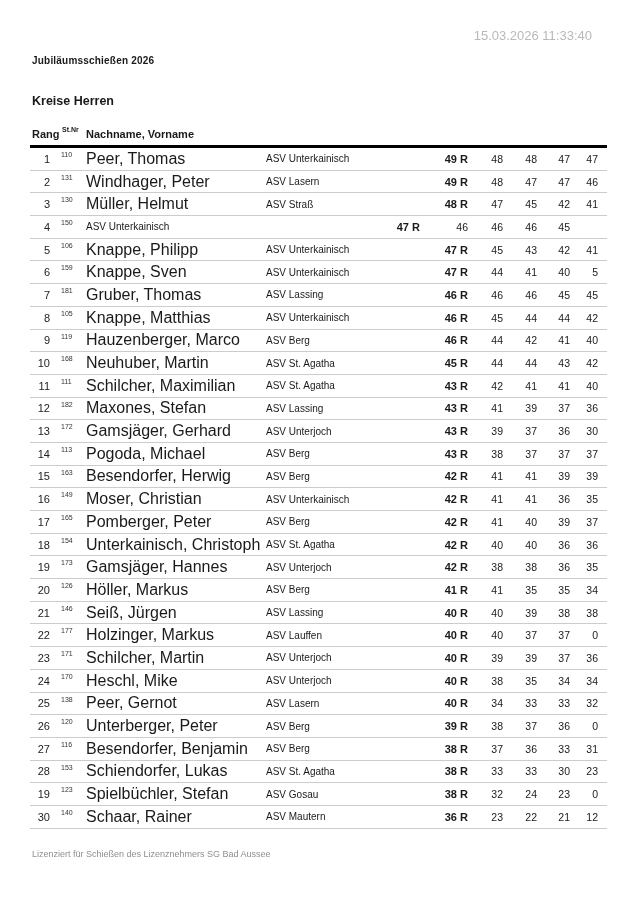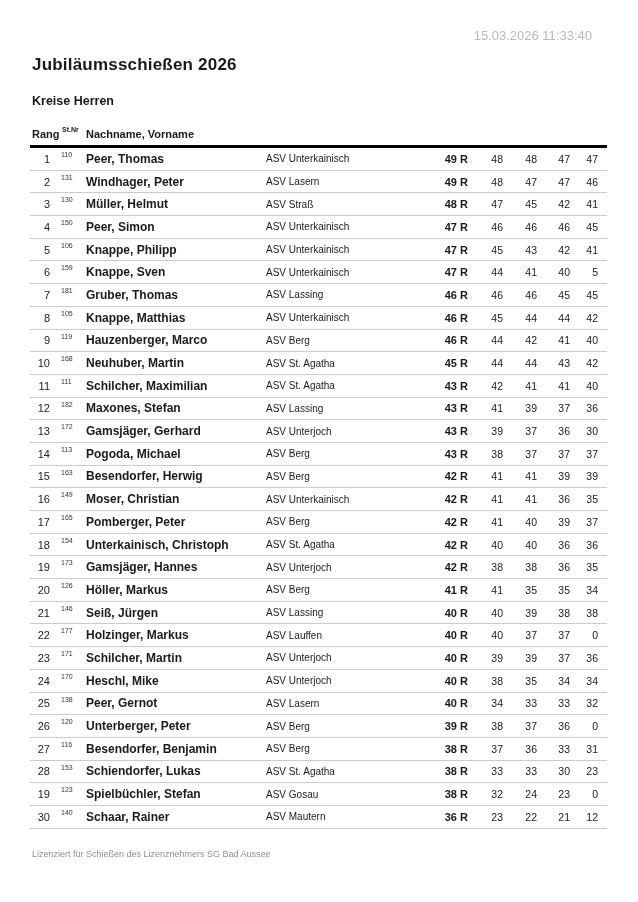--- a/index.html
+++ b/index.html
@@ -10,21 +10,21 @@
     color:#1a1a1a;
     position:relative;
     overflow:hidden;
   }
   .timestamp {
     position:absolute; top:28px; right:46px;
     font-size:13px; color:#b9b9b9;
   }
   .title {
     position:absolute; top:55px; left:32px;
-    font-size:17px; font-weight:bold; letter-spacing:0.2px;
+    font-size:10px; font-weight:bold; letter-spacing:0.2px;
   }
   .subtitle {
     position:absolute; top:94px; left:32px;
     font-size:12.5px; font-weight:bold;
   }
   .table-wrap {
     position:absolute; top:126px; left:30px; width:577px;
   }
   .thead {
     position:relative; height:19px;
@@ -37,21 +37,21 @@
   .tbody { width:100%; }
   .row {
     display:grid;
     grid-template-columns:20px 36px 180px 154px 48px 35px 34px 33px 28px 9px;
     height:21.7px;
     align-items:center;
     border-bottom:1px solid #cccccc;
   }
   .c-rank  { text-align:right; font-size:11px; color:#222; }
   .c-stnr  { font-size:7px; color:#333; align-self:start; padding-top:3px; padding-left:11px; }
-  .c-name  { font-size:12px; font-weight:bold; white-space:nowrap; overflow:hidden; }
+  .c-name  { font-size:16px; font-weight:normal; white-space:nowrap; overflow:hidden; }
   .c-club  { font-size:10px; white-space:nowrap; overflow:hidden; }
   .c-total { font-size:11px; font-weight:bold; text-align:right; }
   .c-s     { font-size:10.5px; text-align:right; }
   .footer {
     position:absolute; top:849px; left:32px;
     font-size:9px; color:#8f8f8f;
   }
 </style>
 </head>
 <body>
@@ -102,21 +102,20 @@
     <div class="c-s">47</div>
     <div class="c-s">45</div>
     <div class="c-s">42</div>
     <div class="c-s">41</div>
     <div></div>
   </div>
 
   <div class="row">
     <div class="c-rank">4</div>
     <div class="c-stnr">150</div>
-    <div class="c-name">Peer, Simon</div>
     <div class="c-club">ASV Unterkainisch</div>
     <div class="c-total">47 R</div>
     <div class="c-s">46</div>
     <div class="c-s">46</div>
     <div class="c-s">46</div>
     <div class="c-s">45</div>
     <div></div>
   </div>
 
   <div class="row">

